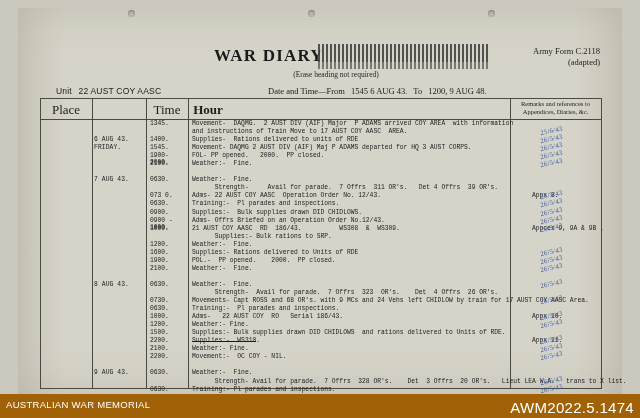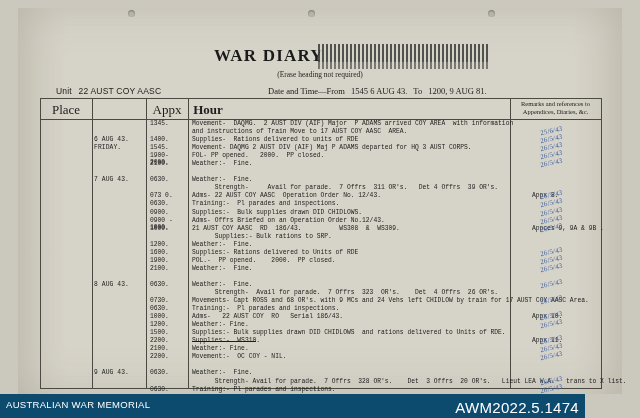--- a/index.html
+++ b/index.html
@@ -24,22 +24,22 @@
   }
   .sheet:before{
     content:"";
     position:absolute;left:0;top:0;right:0;bottom:0;
     background:
       linear-gradient(90deg, rgba(160,155,140,.18) 0%, rgba(0,0,0,0) 8%, rgba(0,0,0,0) 92%, rgba(160,155,140,.18) 100%);
     pointer-events:none;
   }
   
   .footer{
-    position:absolute;left:0;bottom:0;width:585px;height:24px;
-    background:#0c4a6e;color:#fff;
+    position:absolute;left:0;bottom:0;width:640px;height:24px;
+    background:#a16207;color:#fff;
   }
   .footer .fl{
     position:absolute;left:6px;top:5px;
     font-size:9.5px;letter-spacing:.3px;
   }
   .footer .fr{
     position:absolute;right:6px;top:5px;
     font-size:15px;letter-spacing:.3px;
   }
   
@@ -56,21 +56,21 @@
   .hatch2{
     position:absolute;left:300px;top:54px;width:170px;height:7px;
     background:repeating-linear-gradient(90deg,#3a3a3a 0 2px, #d6d3c8 2px 4px);
     opacity:.6;
   }
   .armyform{
     position:absolute;right:22px;top:38px;text-align:right;
     font-family:"Liberation Serif", serif;font-size:8.5px;color:#1d1d1d;line-height:1.35;
   }
   .erase{
-    position:absolute;left:0;top:62px;width:604px;text-align:center;
+    position:absolute;left:16px;top:62px;width:604px;text-align:center;
     font-family:"Liberation Serif", serif;font-size:7.5px;color:#262626;
   }
   .unitline{
     position:absolute;left:38px;top:78px;
     font-family:Liberation Sans, sans-serif;font-size:8.5px;color:#1d1d1d;
     letter-spacing:.2px;
   }
   .unitval{ margin:0 4px; }
   .dateline{
     position:absolute;left:250px;top:78px;
@@ -122,49 +122,53 @@
   <div class="sheet">
 
     <div class="hole" style="left:110px;top:2px;"></div>
     <div class="hole" style="left:290px;top:2px;"></div>
     <div class="hole" style="left:470px;top:2px;"></div>
 
     <div class="title">WAR DIARY</div>
     <div class="hatch"></div>
     <div class="hatch2"></div>
 
+    <div class="armyform">
+      <div>Army Form C.2118</div>
+      <div>(adapted)</div>
+    </div>
 
     <div class="erase">(Erase heading not required)</div>
 
     <div class="unitline">
       <span>Unit</span>
       <span class="unitval">22 AUST COY AASC</span>
     </div>
 
     <div class="dateline">
       <span>Date and Time—From</span>
       <span class="unitval">1545   6 AUG 43.</span>
       <span>To</span>
-      <span class="unitval">1200,     9 AUG 81.</span>
+      <span class="unitval">1200,     9 AUG 48.</span>
     </div>
 
     <div class="tbl">
       <div class="hline" style="top:0px;"></div>
       <div class="hline" style="top:21px;"></div>
       <div class="hline" style="top:290px;"></div>
 
       <div class="vline" style="left:0px;height:290px;"></div>
       <div class="vline" style="left:52px;height:290px;"></div>
       <div class="vline" style="left:106px;height:290px;"></div>
       <div class="vline" style="left:148px;height:290px;"></div>
       <div class="vline" style="left:470px;height:290px;"></div>
       <div class="vline" style="left:561px;height:290px;"></div>
 
       <div class="colhead" style="left:0px;width:52px;">Place</div>
-      <div class="colhead" style="left:106px;width:42px;">Appx</div>
+      <div class="colhead" style="left:106px;width:42px;">Time</div>
       <div class="colhead" style="left:148px;width:40px;font-weight:bold;">Hour</div>
       <div class="colhead" style="left:470px;width:91px;line-height:1.25;font-size:6.5px;top:2px;">Remarks and references to Appendices, Diaries, &amp;c.</div>
     </div>
 
     <div class="body" id="rows-container">
         <div class="row">
           <div class="c-date"></div>
           <div class="c-hour">1345.</div>
           <div class="c-sum">Movement-  DAQMG.  2 AUST DIV (AIF) Major  P ADAMS arrived COY AREA  with information</div>
           <div class="c-rem"></div>

